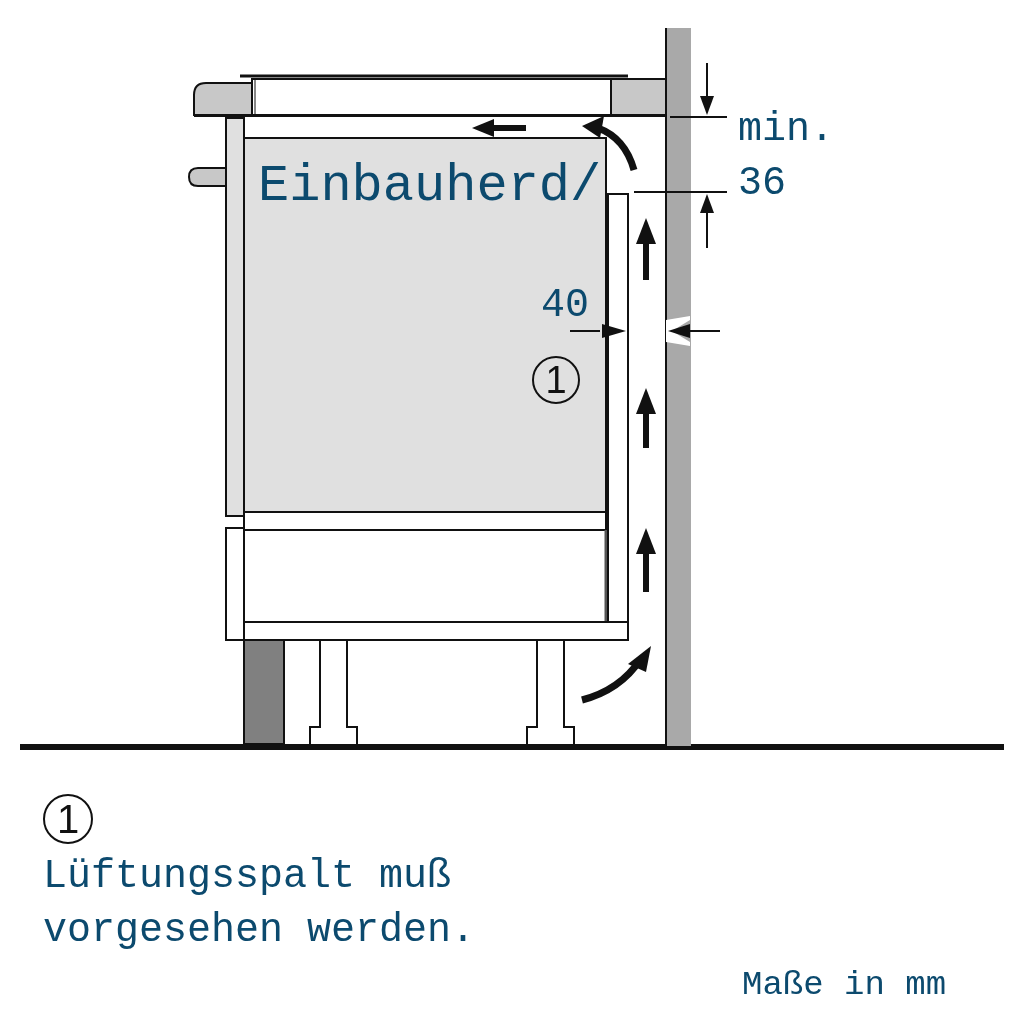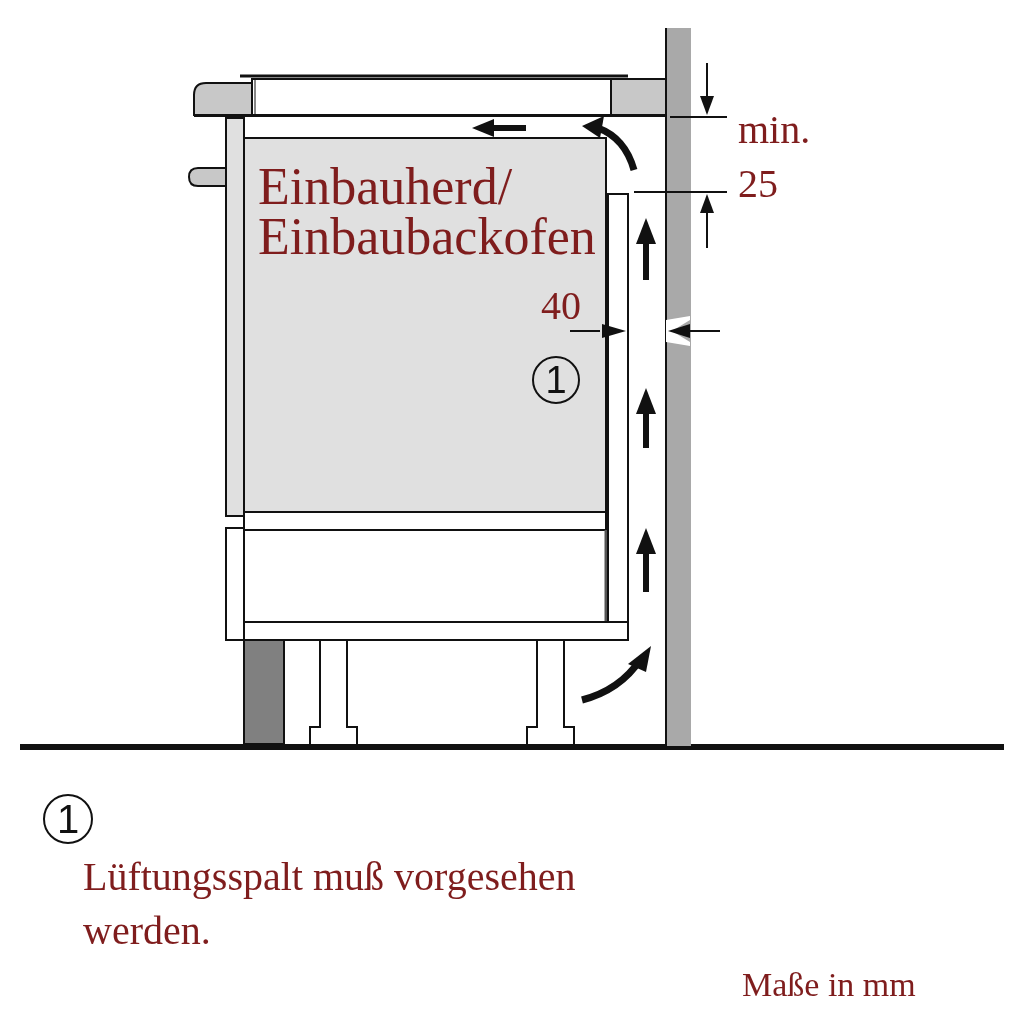--- a/index.html
+++ b/index.html
@@ -1,28 +1,28 @@
 <!DOCTYPE html>
 <html><head>
 <meta charset="utf-8">
 <style>
   html, body { margin: 0; padding: 0; background: #ffffff; }
   body { width: 1024px; height: 1024px; position: relative; overflow: hidden;
          font-family: "Liberation Sans", sans-serif; color: #111; }
   svg { position: absolute; left: 0; top: 0; }
-  .lbl { position: absolute; font-family: Liberation Serif, serif; color: #7f1d1d; line-height: 1; white-space: nowrap; }
+  .lbl { position: absolute; font-family: Liberation Mono, monospace; color: #0c4a6e; line-height: 1; white-space: nowrap; }
   .appliance-label { left: 258px; top: 162px; font-size: 52px; line-height: 50px; }
   .dim-min { left: 738px; top: 110px; font-size: 40px; }
   .dim-45 { left: 738px; top: 164px; font-size: 40px; }
   .dim-20 { left: 541px; top: 286px; font-size: 40px; }
   .circ { position: absolute; width: 44px; height: 44px; border: 2px solid #111; border-radius: 50%;
           display: flex; align-items: center; justify-content: center; font-size: 38px; box-sizing: border-box; }
   .circ-diagram { left: 532px; top: 356px; width: 48px; height: 48px; }
   .circ-legend { left: 43px; top: 794px; width: 50px; height: 50px; font-size: 40px; }
-  .legend-text { left: 43px; top: 850px; font-size: 40px; line-height: 54px; white-space: normal; width: 520px; margin-left: 40px; }
+  .legend-text { left: 43px; top: 850px; font-size: 40px; line-height: 54px; white-space: normal; width: 520px; }
   .units { left: 742px; top: 968px; font-size: 34px; }
 </style>
 </head>
 <body>
 
 <svg width="1024" height="1024" viewBox="0 0 1024 1024">
 
   <rect x="20" y="744" width="984" height="6" fill="#111"></rect>
 
   <rect x="665" y="28" width="26" height="718" fill="#a9a9a9"></rect>
@@ -90,25 +90,24 @@
   <g stroke="#111" fill="#111">
     <line x1="570" y1="331" x2="600" y2="331" stroke-width="2"></line>
     <polygon points="626,331 602,324 602,338" stroke="none"></polygon>
     <line x1="690" y1="331" x2="720" y2="331" stroke-width="2"></line>
     <polygon points="668,331 690,324 690,338" stroke="none"></polygon>
   </g>
 </svg>
 
 <div class="lbl appliance-label">
   <div>Einbauherd/</div>
-  <div>Einbaubackofen</div>
 </div>
 
 <div class="lbl dim-min">min.</div>
-<div class="lbl dim-45">25</div>
+<div class="lbl dim-45">36</div>
 <div class="lbl dim-20">40</div>
 
 <div class="circ circ-diagram">
   <span>1</span>
 </div>
 
 <div class="circ circ-legend">
   <span>1</span>
 </div>
 <div class="lbl legend-text">Lüftungsspalt muß vorgesehen werden.</div>

